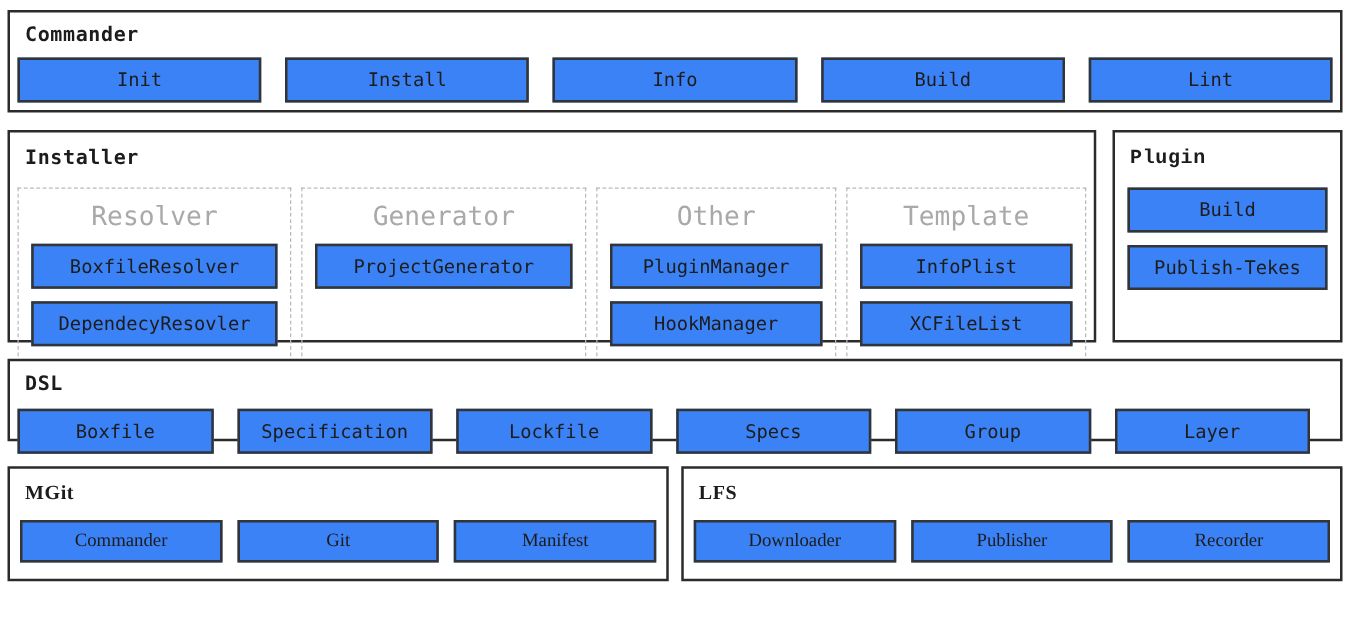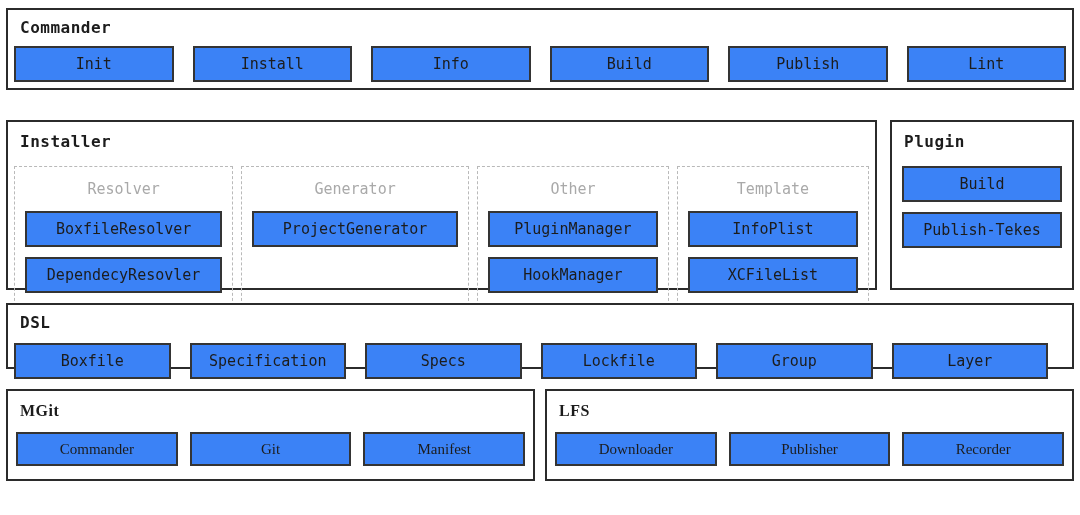--- a/index.html
+++ b/index.html
@@ -45,21 +45,21 @@
   .row-commander { height: 82px; }
   .row-commander .btn-row {
     display: flex;
     gap: 19px;
     margin: 8px 6px 0 6px;
   }
   .row-commander .btn { flex: 1 1 0; }
 
   
   .row-mid {
-    margin-top: 30px;
+    margin-top: 14px;
     height: 170px;
     display: flex;
     gap: 13px;
   }
   .installer-panel { flex: 1 1 0; }
   .installer-panel .panel-title { padding-top: 10px; }
   .groups {
     flex: 1 1 auto;
     display: flex;
     gap: 8px;
@@ -67,33 +67,33 @@
   }
   .group {
     border: 1px dashed #b9b9b9;
     display: flex;
     flex-direction: column;
     align-items: center;
     padding: 12px 10px 12px 10px;
   }
   .group-title {
     color: #a9a9a9;
-    font-size: 15px;
+    font-size: 21px;
     line-height: 20px;
     margin-bottom: 12px;
   }
   .group .btn { width: 100%; }
   .group .btn + .btn { margin-top: 10px; }
   .group-resolver  { flex: 1.16 1 0; }
   .group-generator { flex: 1.21 1 0; }
   .group-template  { flex: 1 1 0; }
   .group-other     { flex: 1 1 0; }
 
   .plugin-panel { width: 184px; flex: 0 0 184px; }
-  .plugin-panel .panel-title { padding-top: 10px; }
+  .plugin-panel .panel-title { padding-top: 10px; font-family: Liberation Mono, monospace; }
   .plugin-panel .btn-col {
     display: flex;
     flex-direction: column;
     gap: 10px;
     margin: 14px 10px 0 10px;
   }
 
   
   .row-dsl { margin-top: 13px; height: 66px; }
   .row-dsl .btn-row {
@@ -125,21 +125,20 @@
 
 <div class="page">
 
   <div class="panel row-commander">
     <div class="panel-title">Commander</div>
     <div class="btn-row">
       <div class="btn">Init</div>
       <div class="btn">Install</div>
       <div class="btn">Info</div>
       <div class="btn">Build</div>
-      <div class="btn">Publish</div>
       <div class="btn">Lint</div>
     </div>
   </div>
 
   <div class="row-mid">
 
     <div class="panel installer-panel">
       <div class="panel-title">Installer</div>
       <div class="groups">
 
@@ -177,22 +176,22 @@
       </div>
     </div>
 
   </div>
 
   <div class="panel row-dsl">
     <div class="panel-title">DSL</div>
     <div class="btn-row">
       <div class="btn">Boxfile</div>
       <div class="btn">Specification</div>
+      <div class="btn">Lockfile</div>
       <div class="btn">Specs</div>
-      <div class="btn">Lockfile</div>
       <div class="btn">Group</div>
       <div class="btn">Layer</div>
     </div>
   </div>
 
   <div class="row-bottom">
 
     <div class="panel">
       <div class="panel-title">MGit</div>
       <div class="btn-row">

